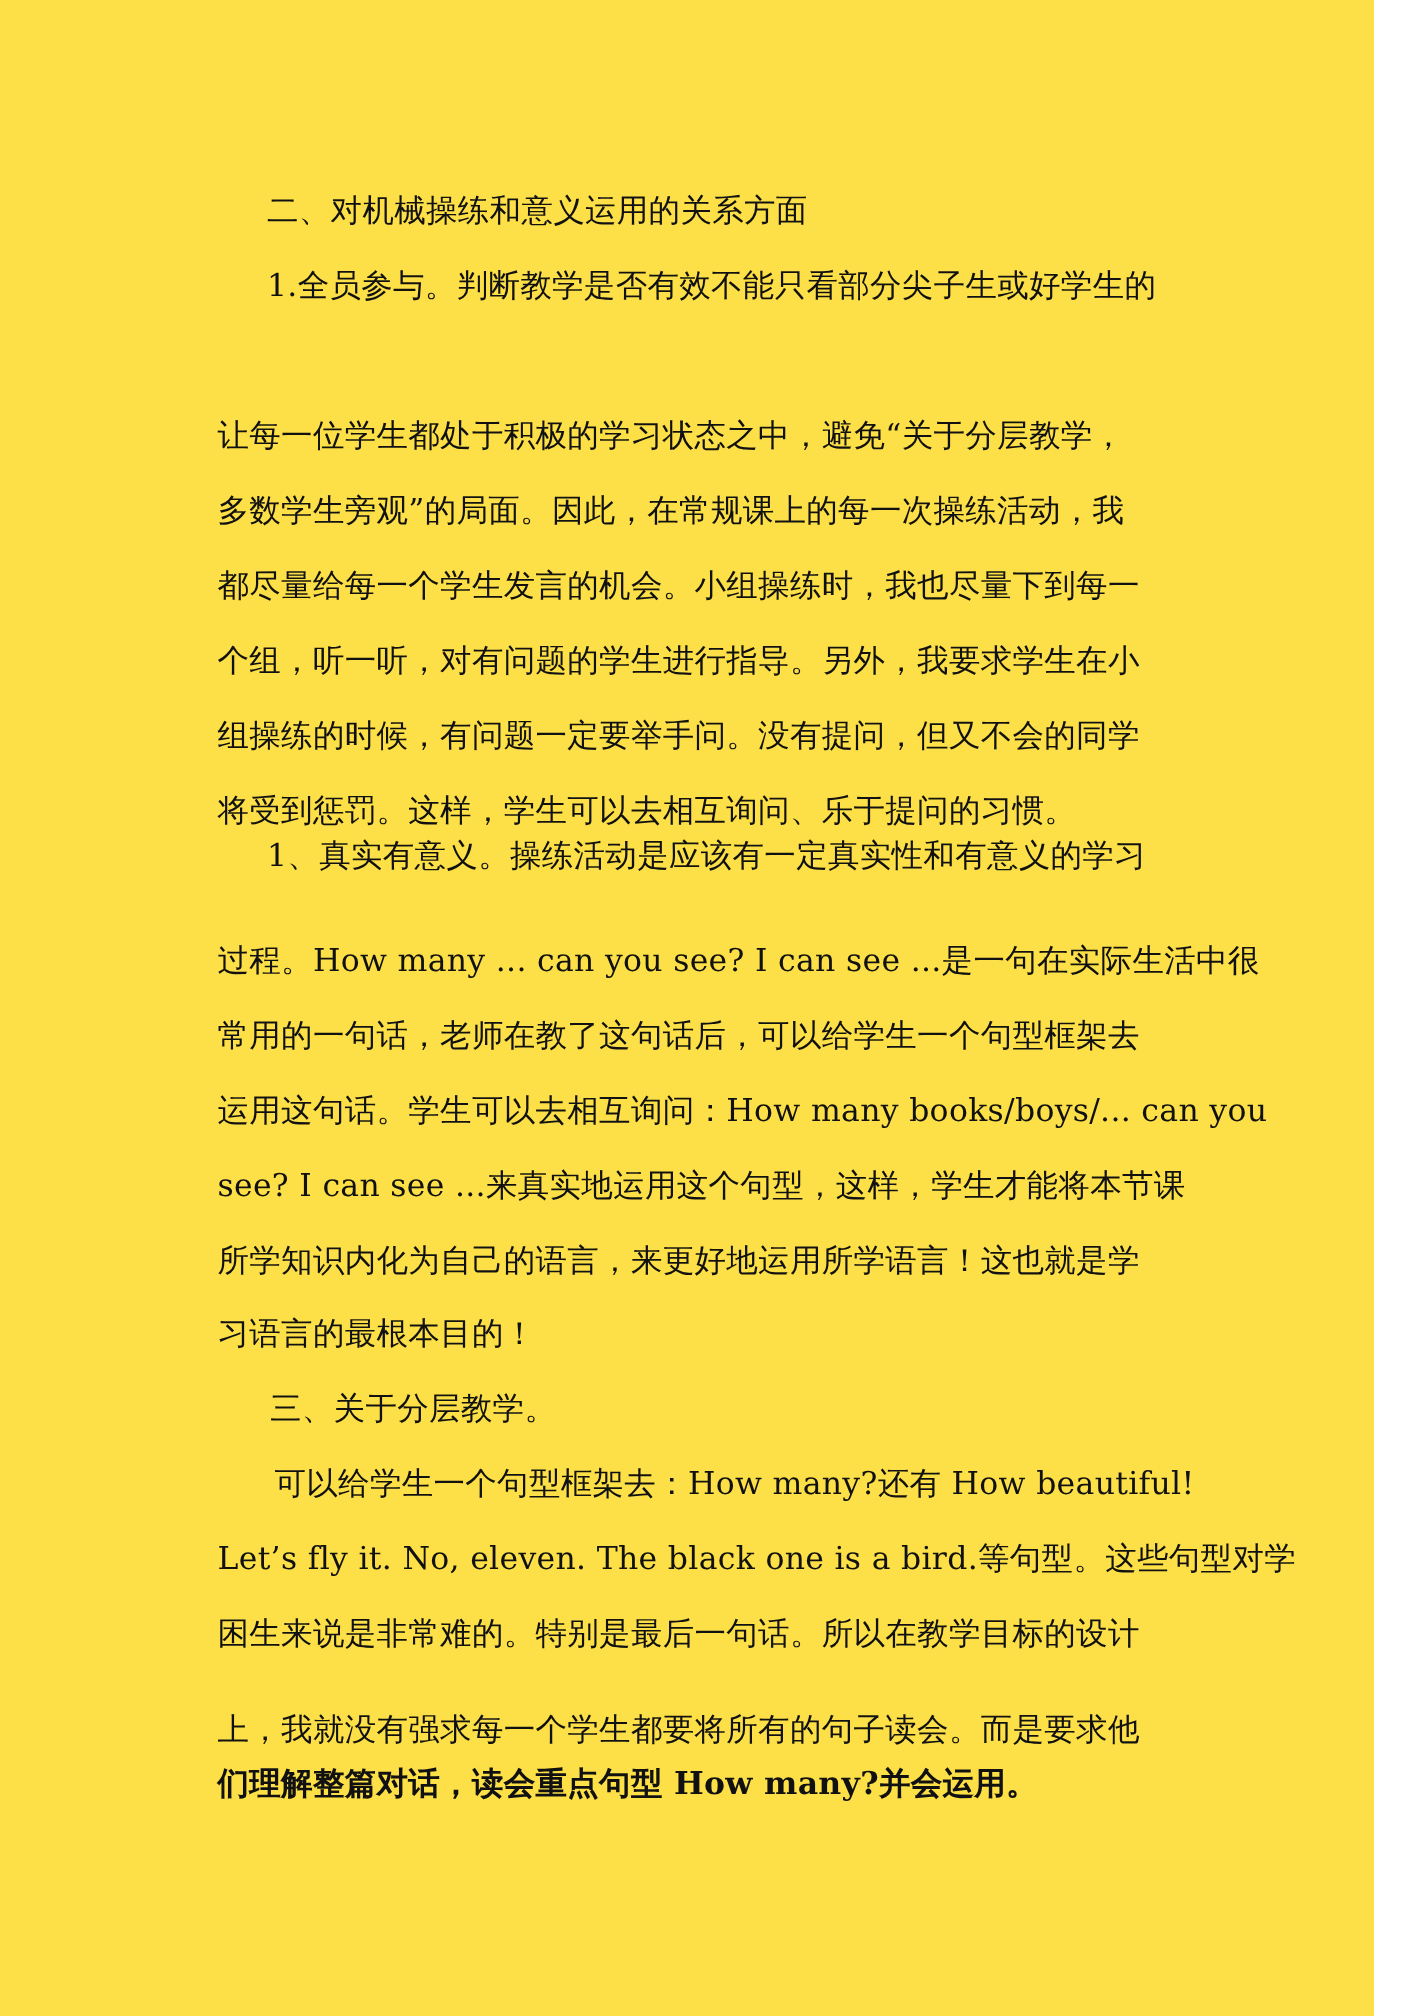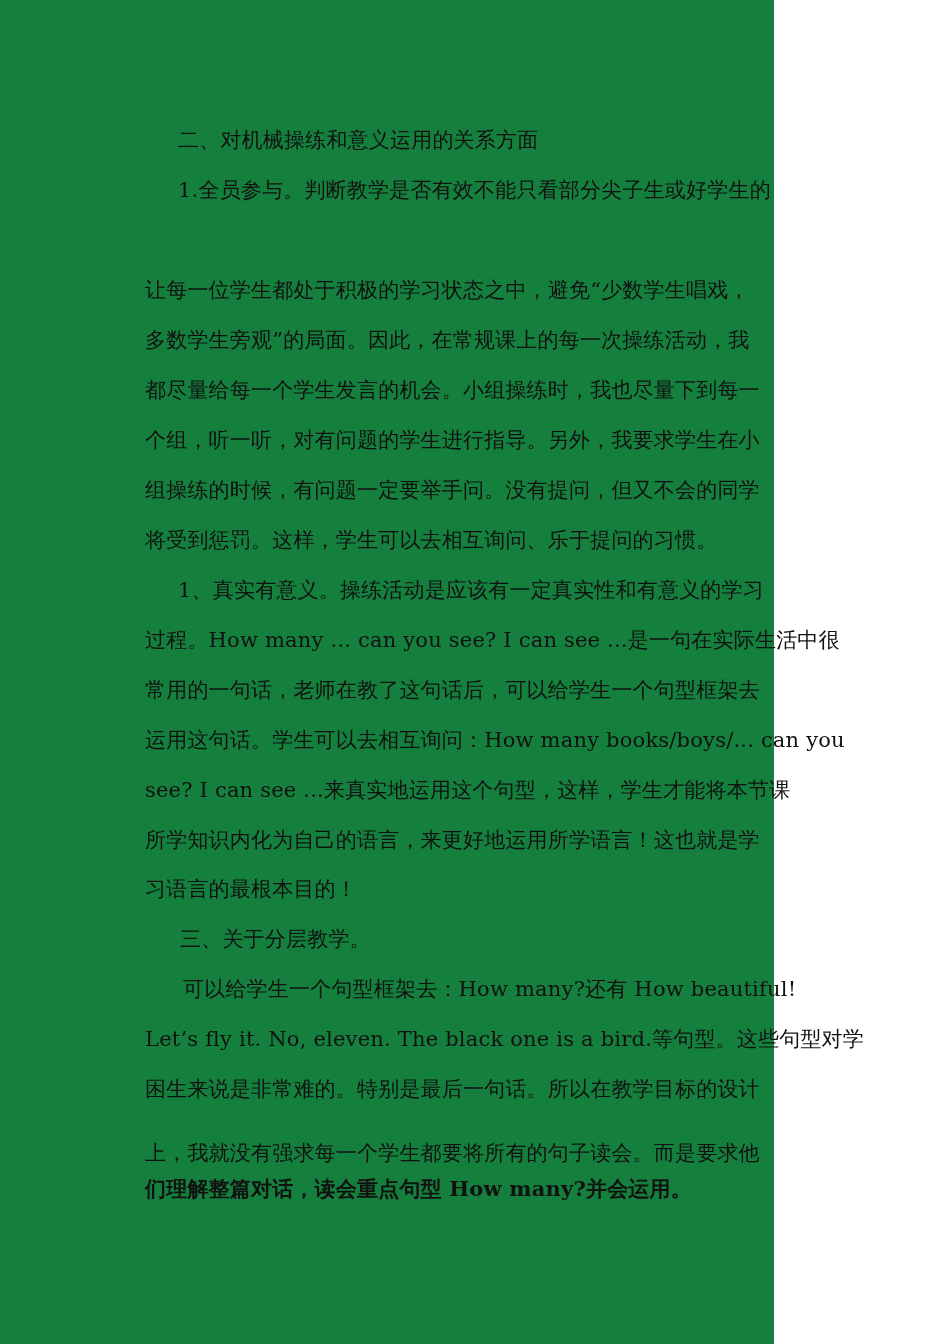--- a/index.html
+++ b/index.html
@@ -1,33 +1,33 @@
 <!DOCTYPE html>
 <html><head>
 <meta charset="utf-8">
 <style>
   html, body { margin: 0; padding: 0; background: #ffffff; }
   body { width: 950px; height: 1344px; position: relative; overflow: hidden;
          font-family: "DejaVu Serif", "Liberation Serif", serif; color: #111; }
-  .page { position: absolute; left: 0; top: 0; width: 774px; height: 1344px; background: #15803d; }
+  .page { position: absolute; left: 0; top: 0; width: 916px; height: 1344px; background: #fde047; }
   .line { position: absolute; left: 145px; white-space: nowrap; font-size: 21px; line-height: 28px; letter-spacing: 0.2px; }
 </style>
 </head>
 <body>
 
 <div class="page">
   <div class="line" style="top:126px;left:178px;">二、对机械操练和意义运用的关系方面</div>
   <div class="line" style="top:176px;left:178px;">1.全员参与。判断教学是否有效不能只看部分尖子生或好学生的</div>
-  <div class="line" style="top:276px;">让每一位学生都处于积极的学习状态之中，避免“少数学生唱戏，</div>
+  <div class="line" style="top:276px;">让每一位学生都处于积极的学习状态之中，避免“关于分层教学，</div>
   <div class="line" style="top:326px;">多数学生旁观”的局面。因此，在常规课上的每一次操练活动，我</div>
   <div class="line" style="top:376px;">都尽量给每一个学生发言的机会。小组操练时，我也尽量下到每一</div>
   <div class="line" style="top:426px;">个组，听一听，对有问题的学生进行指导。另外，我要求学生在小</div>
   <div class="line" style="top:476px;">组操练的时候，有问题一定要举手问。没有提问，但又不会的同学</div>
   <div class="line" style="top:526px;">将受到惩罚。这样，学生可以去相互询问、乐于提问的习惯。</div>
-  <div class="line" style="top:576px;left:178px;">1、真实有意义。操练活动是应该有一定真实性和有意义的学习</div>
+  <div class="line" style="top:556px;left:178px;">1、真实有意义。操练活动是应该有一定真实性和有意义的学习</div>
   <div class="line" style="top:626px;">过程。How many  ...  can you see? I can see  ...是一句在实际生活中很</div>
   <div class="line" style="top:676px;">常用的一句话，老师在教了这句话后，可以给学生一个句型框架去</div>
   <div class="line" style="top:726px;">运用这句话。学生可以去相互询问：How many books/boys/... can you</div>
   <div class="line" style="top:776px;">see? I can see  ...来真实地运用这个句型，这样，学生才能将本节课</div>
   <div class="line" style="top:826px;">所学知识内化为自己的语言，来更好地运用所学语言！这也就是学</div>
   <div class="line" style="top:875px;">习语言的最根本目的！</div>
   <div class="line" style="top:925px;left:180px;">三、关于分层教学。</div>
   <div class="line" style="top:975px;left:183px;">可以给学生一个句型框架去：How many?还有 How beautiful!</div>
   <div class="line" style="top:1025px;">Let’s  fly it.  No, eleven. The black one is a bird.等句型。这些句型对学</div>
   <div class="line" style="top:1075px;">困生来说是非常难的。特别是最后一句话。所以在教学目标的设计</div>

